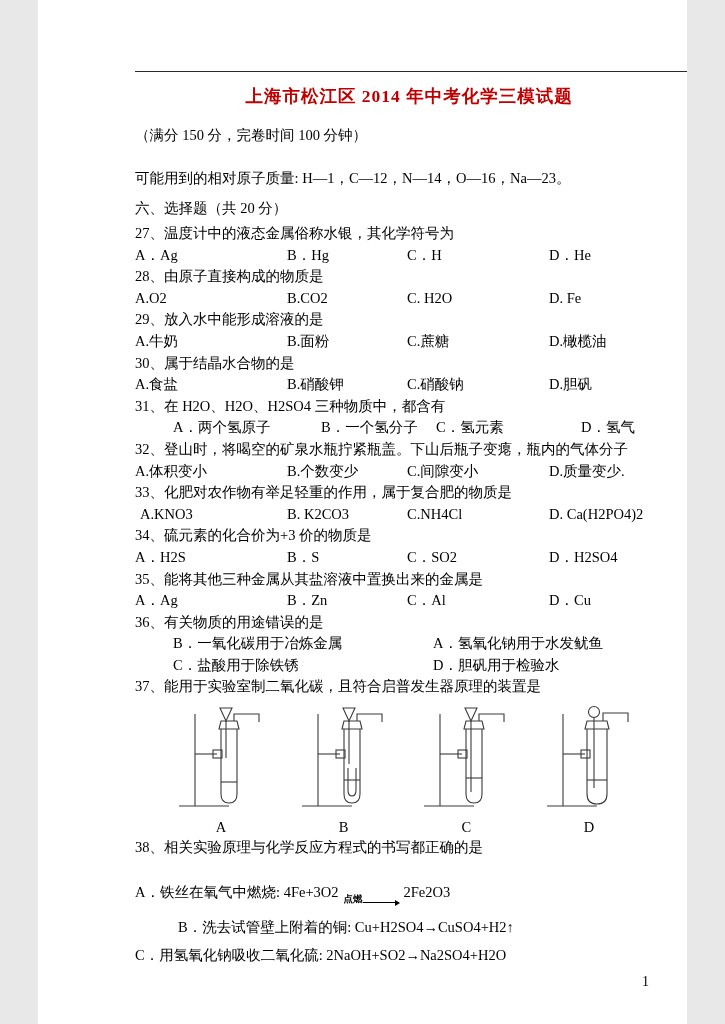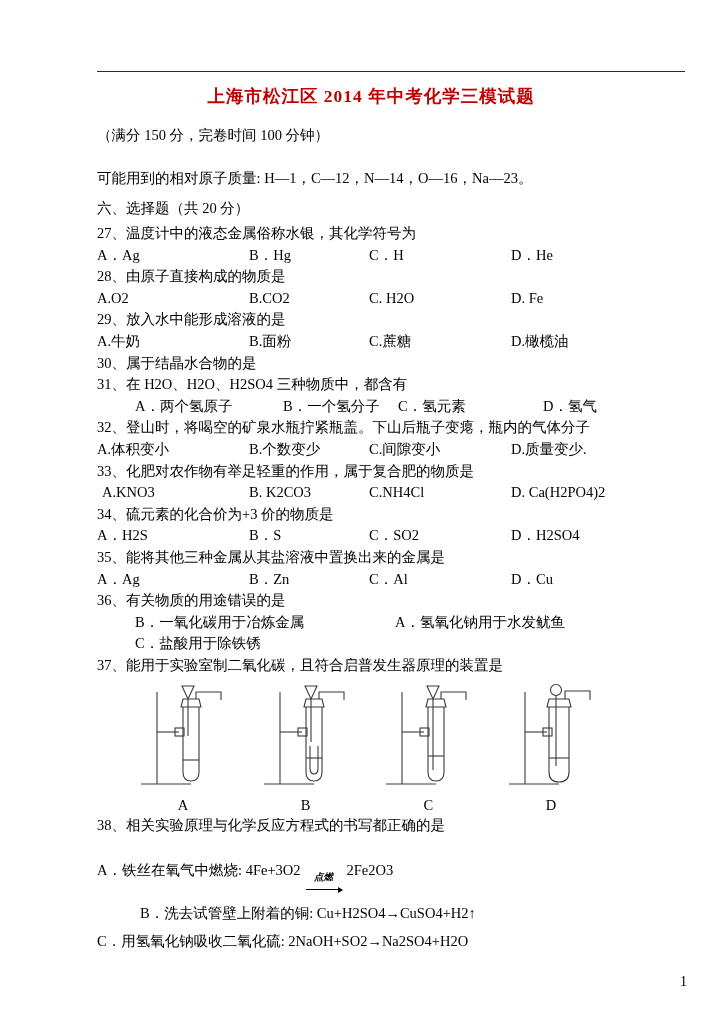--- a/index.html
+++ b/index.html
@@ -1,18 +1,18 @@
 <!DOCTYPE html>
 <html><head>
 <meta charset="utf-8">
 <style>
   * { margin:0; padding:0; box-sizing:border-box; }
   html,body { background:#e8e8e8; }
   .page {
-    position:relative; width:725px; height:1024px; margin:0 auto;
+    position:relative; width:649px; height:1024px; margin:0 auto;
     background:#ffffff; color:#000;
     font-family:"Liberation Serif","DejaVu Sans",serif;
     font-size:14.5px; overflow:hidden;
   }
   .top-rule { position:absolute; left:97px; top:71px; width:588px; border-top:1.6px solid #2b2b2b; }
   .content { position:absolute; left:97px; top:84px; width:548px; }
   .title { text-align:center; color:#c00000; font-size:17.5px; font-weight:bold; letter-spacing:1px; margin-bottom:16px; }
   .subtitle { margin-bottom:21px; line-height:22px; }
   .masses { margin-bottom:8px; line-height:22px; }
   .section { margin-bottom:4px; line-height:22px; }
@@ -22,21 +22,21 @@
   .opts.g2 { display:grid; padding-left:38px; grid-template-columns:260px 1fr; }
   .figures { display:flex; justify-content:space-between; width:460px; margin:4px 0 2px 40px; }
   .fig { display:flex; flex-direction:column; align-items:center; }
   .fig svg { display:block; }
   .fig-label { margin-top:1px; line-height:16px; }
   .q38 .stem { margin-top:0; }
   .eq { line-height:22px; }
   .eq.a { margin-top:22px; }
   .eq.b { margin-top:12px;margin-left:43px; }
   .eq.c { margin-top:6px; }
-  .rxn-arrow { display:inline-flex; flex-direction:column; align-items:center; margin:0 5px; vertical-align:-5px;font-style:italic; }
+  .rxn-arrow { display:inline-flex; flex-direction:row; align-items:center; margin:0 5px; vertical-align:-5px; }
   .rxn-arrow .cond { font-size:9.5px; font-weight:bold; line-height:1; }
   .rxn-arrow .shaft { position:relative; width:36px; height:7px; border-bottom:1.3px solid #000; }
   .rxn-arrow .shaft::after {
     content:""; position:absolute; right:-1px; bottom:-4px; width:0; height:0;
     border-left:5px solid #000; border-top:3px solid transparent; border-bottom:3px solid transparent;
   }
   .pageno { position:absolute; right:38px; bottom:34px; font-size:14px; }
   .app { stroke:#3a3a3a; stroke-width:1.1; fill:none; }
 </style>
 </head>
@@ -76,20 +76,26 @@
       <div class="opts g4">
         <span>A.牛奶</span>
         <span>B.面粉</span>
         <span>C.蔗糖</span>
         <span>D.橄榄油</span>
       </div>
     </div>
 
     <div>
       <p class="stem">30、属于结晶水合物的是</p>
+      <div class="opts g4">
+        <span>A.食盐</span>
+        <span>B.硝酸钾</span>
+        <span>C.硝酸钠</span>
+        <span>D.胆矾</span>
+      </div>
     </div>
 
     <div>
       <p class="stem">31、在 H2O、H2O、H2SO4 三种物质中，都含有</p>
       <div class="opts g4 indent">
         <span>A．两个氢原子</span>
         <span>B．一个氢分子</span>
         <span>C．氢元素</span>
         <span>D．氢气</span>
       </div>
@@ -134,20 +140,21 @@
         <span>D．Cu</span>
       </div>
     </div>
 
     <div>
       <p class="stem">36、有关物质的用途错误的是</p>
       <div class="opts g2">
         <span>B．一氧化碳用于冶炼金属</span>
         <span>A．氢氧化钠用于水发鱿鱼</span>
         <span>C．盐酸用于除铁锈</span>
+        <span>D．胆矾用于检验水</span>
       </div>
     </div>
 
     <div>
       <p class="stem">37、能用于实验室制二氧化碳，且符合启普发生器原理的装置是</p>
       <div class="figures">
 
         <div class="fig">
           <svg width="92" height="116" viewBox="0 0 92 116" class="app">
             <line x1="20" y1="12" x2="20" y2="104"></line>

